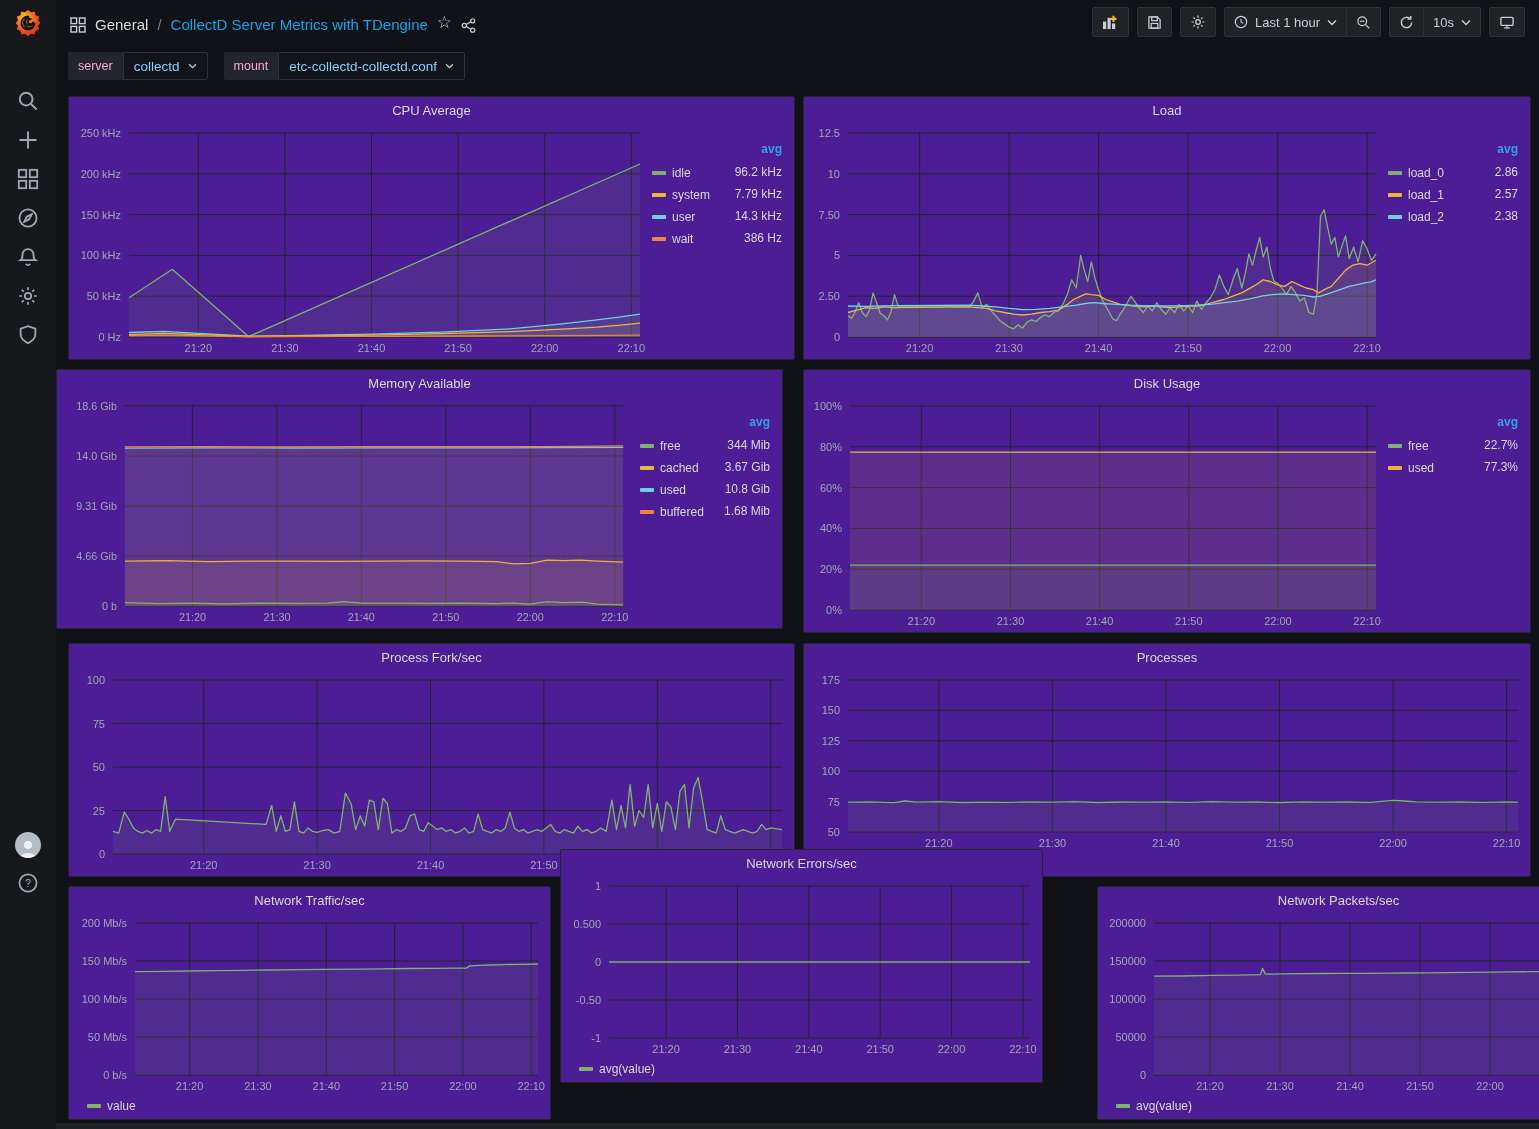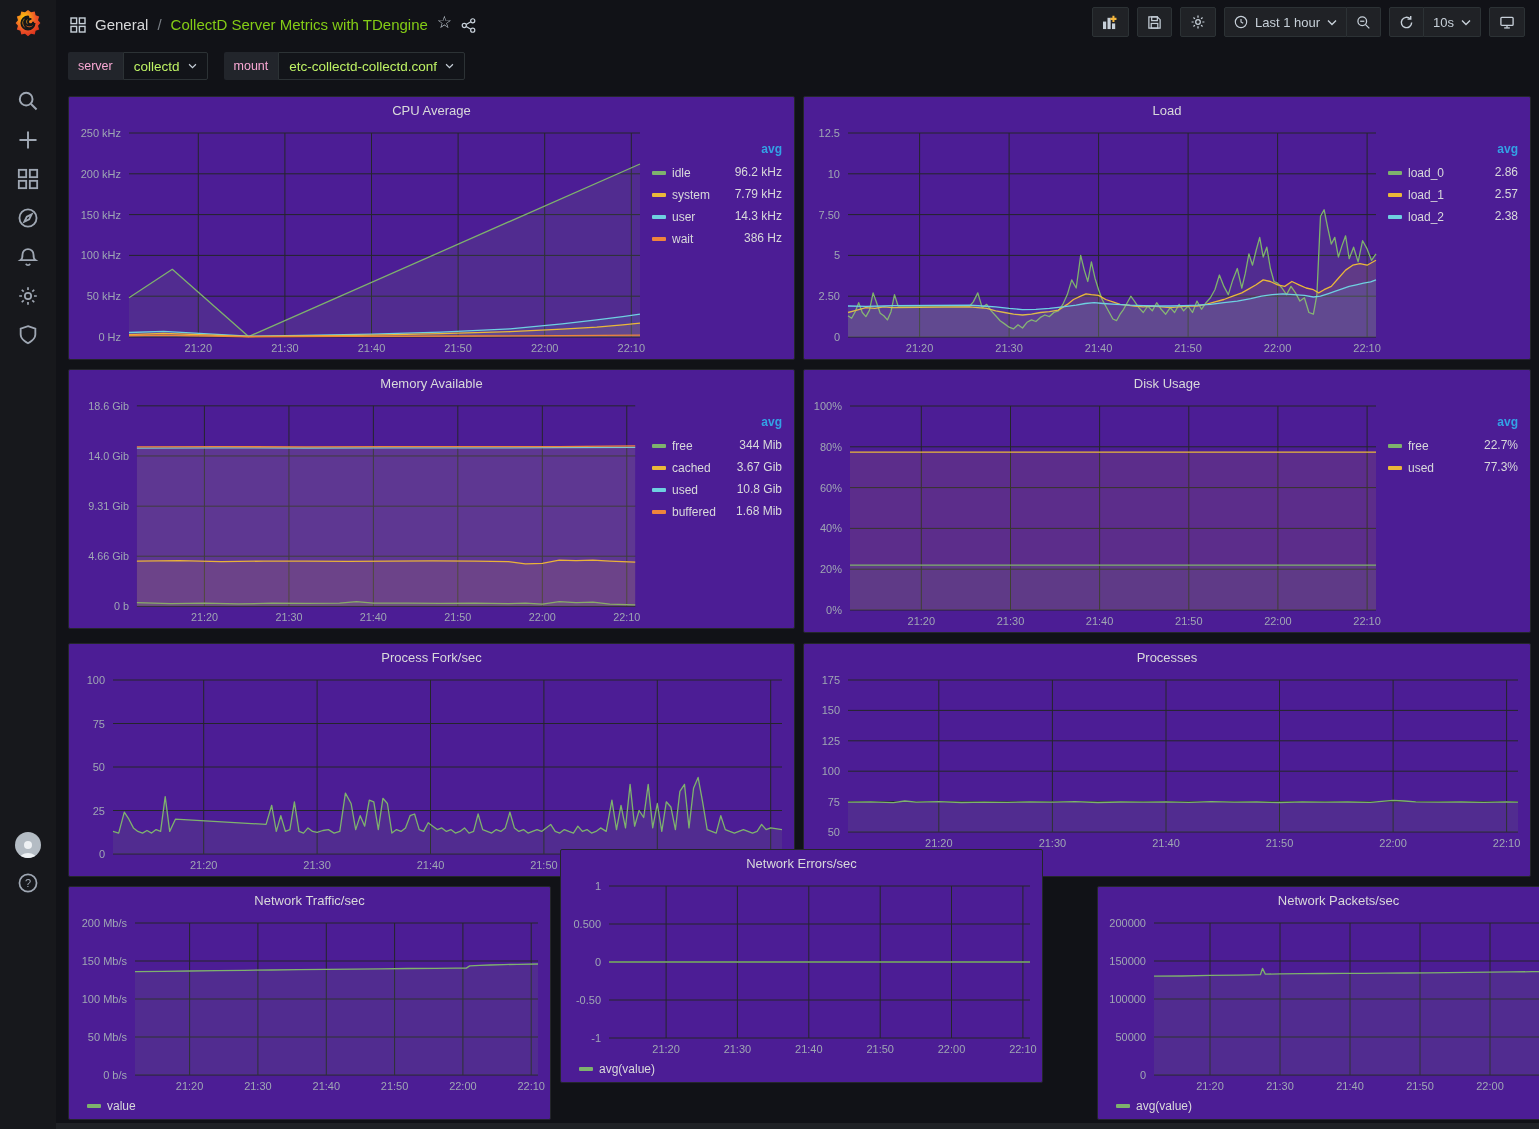--- a/index.html
+++ b/index.html
@@ -13,37 +13,37 @@
   .side-btn { width:38px; height:22px; display:flex; align-items:center; justify-content:center; color:#9fa7b3; cursor:pointer; }
   .side-btn svg { stroke:#9fa7b3; }
   .side-bottom { position:absolute; left:0; width:56px; display:flex; justify-content:center; }
   .avatar { width:26px; height:26px; border-radius:50%; background:#b4bcc4; overflow:hidden; display:flex; align-items:flex-end; justify-content:center; cursor:pointer; }
 
   
   .main { position:absolute; left:56px; top:0; width:1483px; height:1129px; }
   .topnav { height:44px; display:flex; align-items:center; padding:0 14px; justify-content:space-between; }
   .nav-left { display:flex; align-items:flex-end; gap:9px; font-size:15px; }
   .crumb-sep { color:#7b8087; }
-  .nav-title { color:#84cc16; }
+  .nav-title { color:#0ea5e9; }
   .nav-ic { color:#c7d0d9; font-size:16px; cursor:pointer; display:flex; align-items:center; }
   .nav-right { display:flex; align-items:center; gap:8px; }
   .btn { height:30px; background:#202226; border:1px solid #2c3235; border-radius:2px;
          display:flex; align-items:center; justify-content:center; padding:0 9px; gap:7px;
          color:#c7d0d9; font-size:13px; cursor:pointer; }
   .btn-group { display:flex; align-items:stretch; }
   .btn-group .btn { border-radius:0; }
   .btn-group .btn:first-child { border-radius:2px 0 0 2px; }
   .btn-group .btn:last-child { border-radius:0 2px 2px 0; border-left:none; }
 
   
   .submenu { height:44px; display:flex; align-items:center; gap:16px; padding:0 12px; }
   .var { display:flex; align-items:stretch; height:28px; }
   .var-label { background:#22252b; color:#f9a8d4; font-size:12.5px; display:flex; align-items:center;
                padding:0 10px; border-radius:2px 0 0 2px; cursor:pointer; }
-  .var-value { background:#121419; border:1px solid #2c3235; color:#bef264; font-size:13.5px;
+  .var-value { background:#121419; border:1px solid #2c3235; color:#7dd3fc; font-size:13.5px;
                display:flex; align-items:center; gap:8px; padding:0 10px; border-radius:0 2px 2px 0; cursor:pointer; }
 
   
   .dash { position:absolute; left:0; top:0; width:1483px; height:1129px; }
   .panel { position:absolute; background:#4c1d95; border:1px solid #24262b; border-radius:2px;
            display:flex; flex-direction:column; }
   .panel-header { height:26px; display:flex; align-items:center; justify-content:center;
                   font-size:13px; color:#d8d9da; cursor:pointer; flex:0 0 auto; }
   .panel-body { flex:1; display:flex; min-height:0; padding:0 4px 2px 4px; }
   .chart { flex:1; position:relative; min-width:0; }
@@ -384,21 +384,21 @@
                 <tr class="lr">
                   <td><span class="series-toggle"><i class="dash-swatch" style="background:#6ED0E0"></i>load_2</span></td>
                   <td class="lv">2.38</td>
                 </tr>
               </tbody>
             </table>
           </div>
       </div>
     </div>
 
-    <div class="panel" style="left:12px;top:369px;width:727px;height:260px;">
+    <div class="panel" style="left:0;top:369px;width:727px;height:260px;">
       <div class="panel-header">Memory Available</div>
       <div class="panel-body">
         <div class="chart">
             <svg viewBox="0 0 575 234">
               <line class="grid" x1="60" x2="567" y1="214.0" y2="214.0"></line>
               <text class="tick ty" x="52" y="218.0">0 b</text>
               <line class="grid" x1="60" x2="567" y1="163.0" y2="163.0"></line>
               <text class="tick ty" x="52" y="167.0">4.66 Gib</text>
               <line class="grid" x1="60" x2="567" y1="112.1" y2="112.1"></line>
               <text class="tick ty" x="52" y="116.1">9.31 Gib</text>

